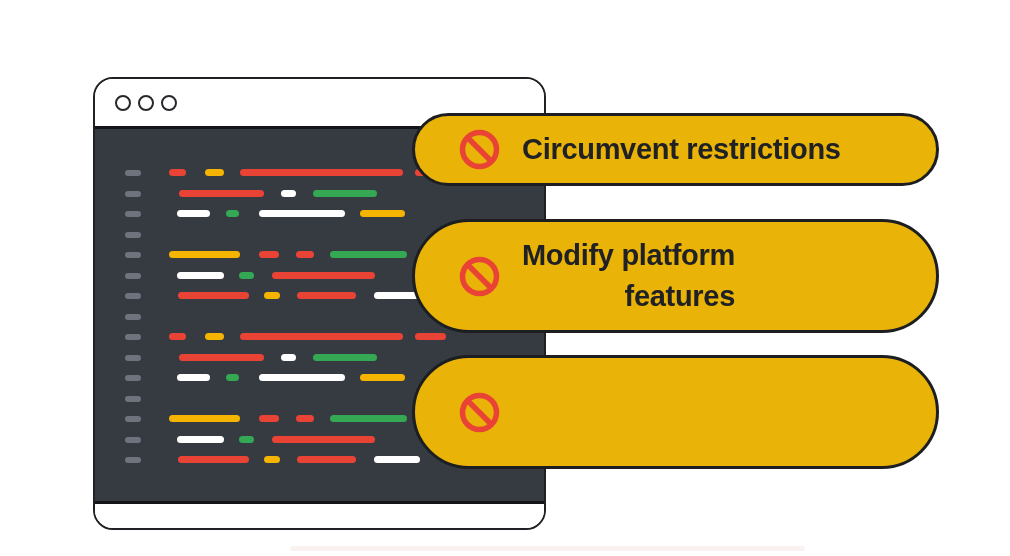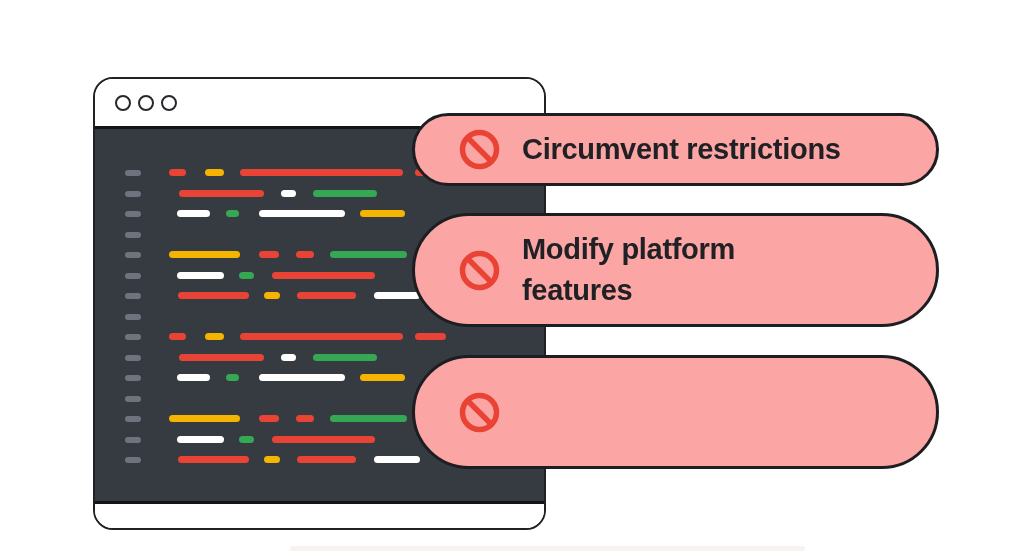--- a/index.html
+++ b/index.html
@@ -56,32 +56,33 @@
   }
   .code-row { position: absolute; left: 0; width: 100%; height: 7px; }
   .seg { position: absolute; top: 0; height: 7px; border-radius: 4px; }
   .seg.gutter { left: 30px; width: 16px; height: 6px; top: 0.5px; }
 
   
   .pill {
     position: absolute;
     left: 412px;
     width: 527px;
-    background: #fca5a5;
+    background: #eab308;
     border: 3px solid #1c1e21;
     border-radius: 57px;
     box-sizing: border-box;
     display: flex;
     align-items: center;
     padding-left: 44px;
     gap: 22px;
     z-index: 5;
+    text-align: right;
   }
   .pill-1 { top: 113px; height: 73px; border-radius: 37px; }
-  .pill-2 { top: 213px; height: 114px; }
+  .pill-2 { top: 219px; height: 114px; }
   .pill-3 { top: 355px; height: 114px; }
   .pill-label {
     font-weight: 700;
     font-size: 29px;
     line-height: 1.42;
     color: #202124;
     letter-spacing: -0.3px;
     white-space: pre-line;
   }
   .no-icon { width: 41px; height: 41px; flex: 0 0 41px; display: inline-block; }

